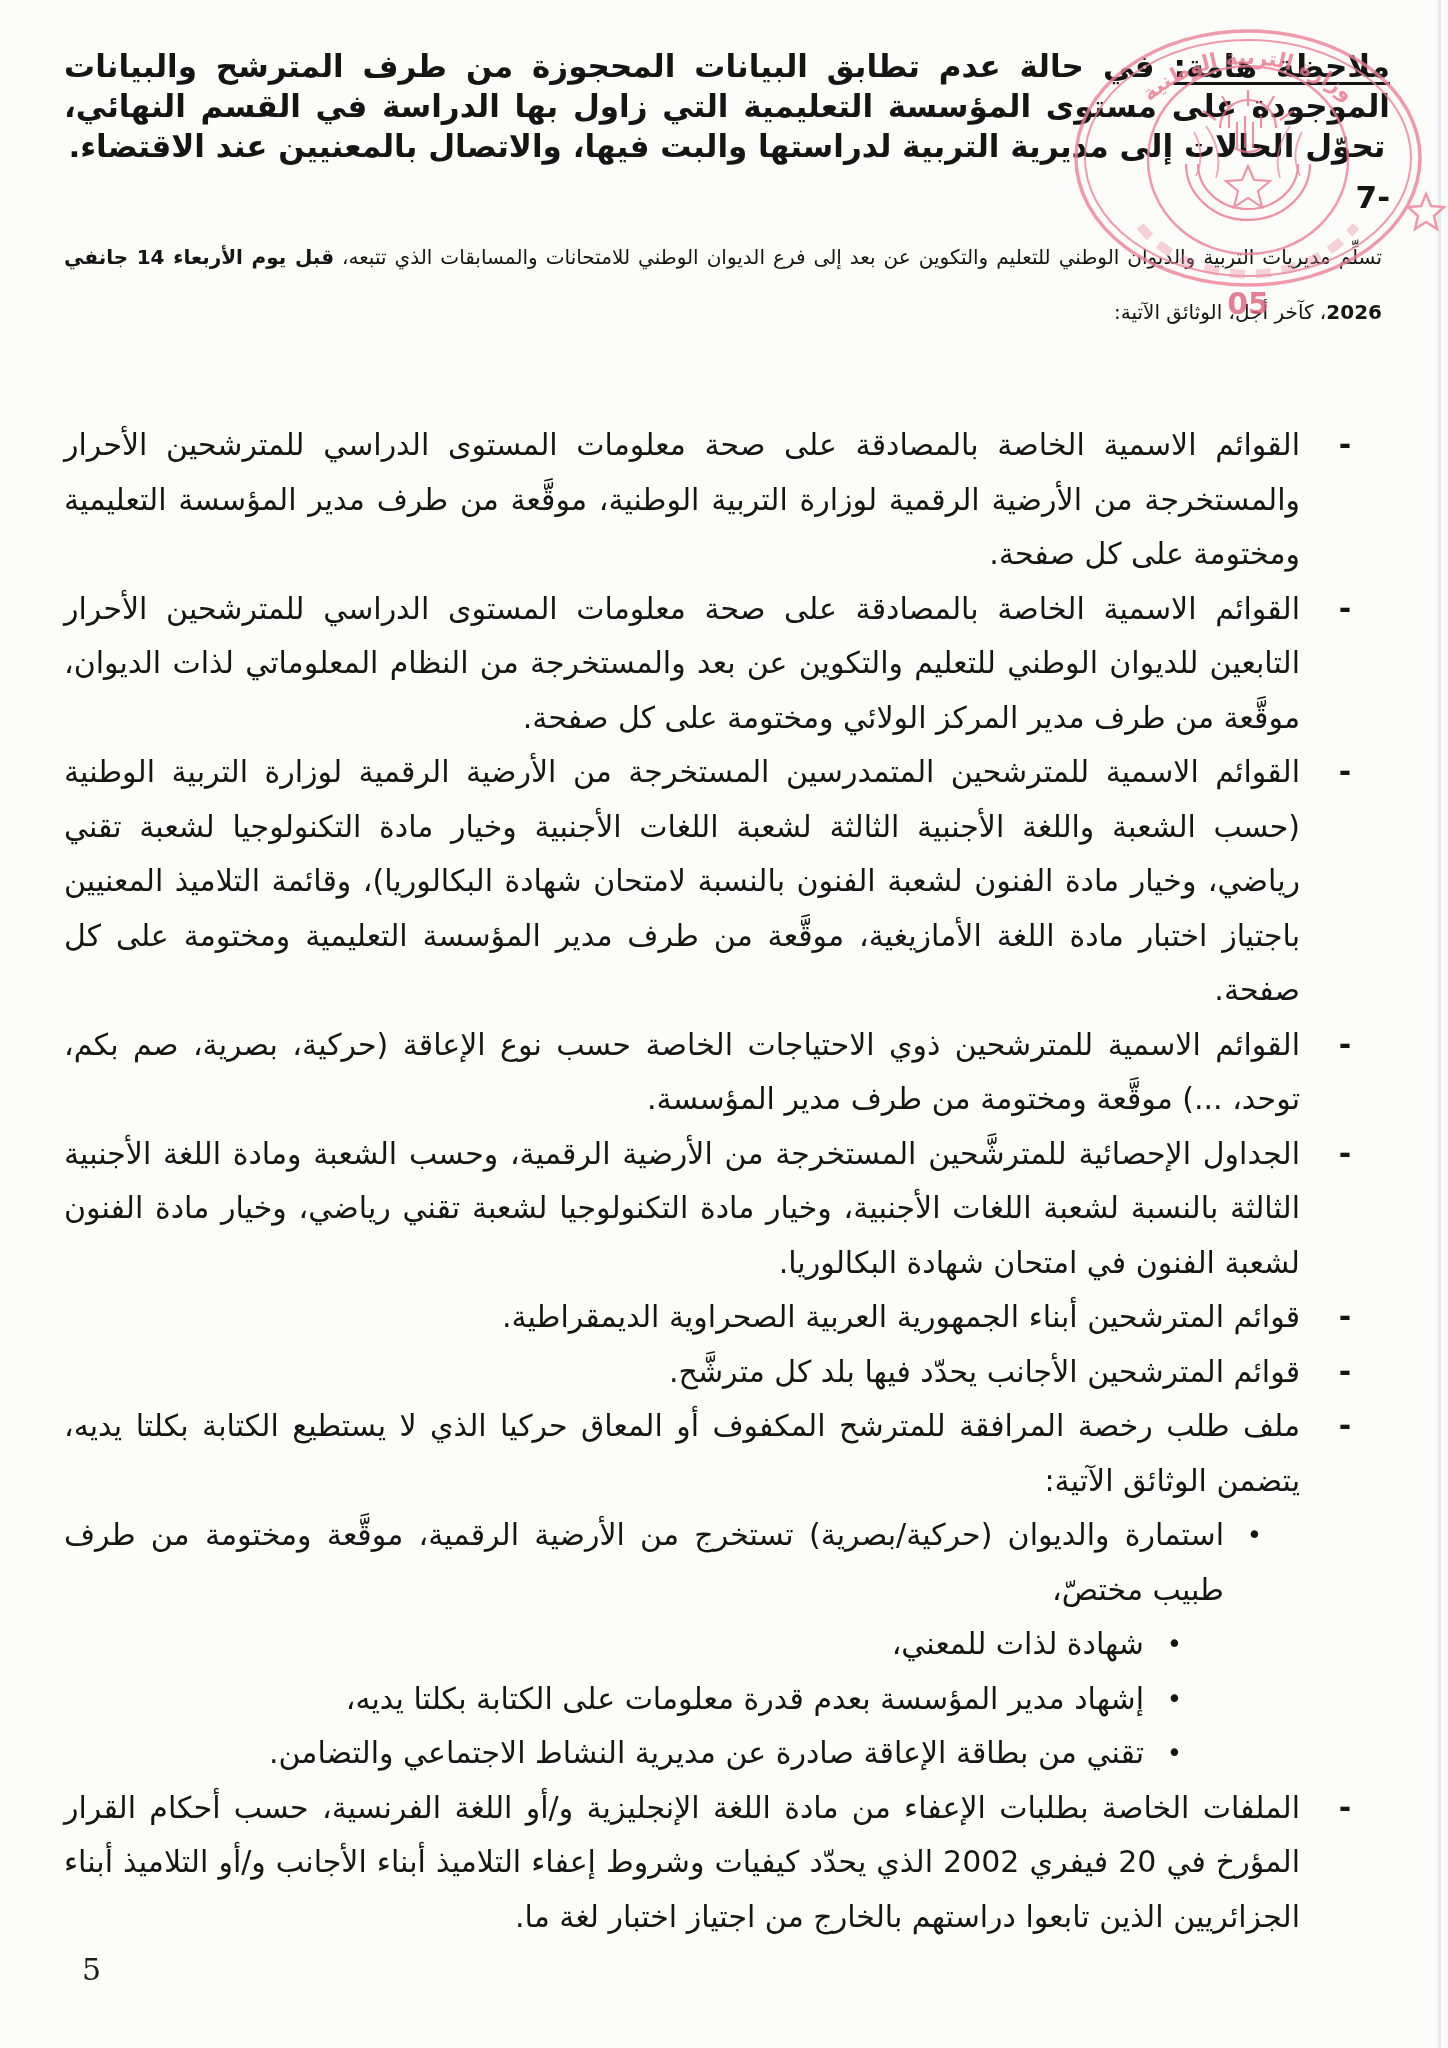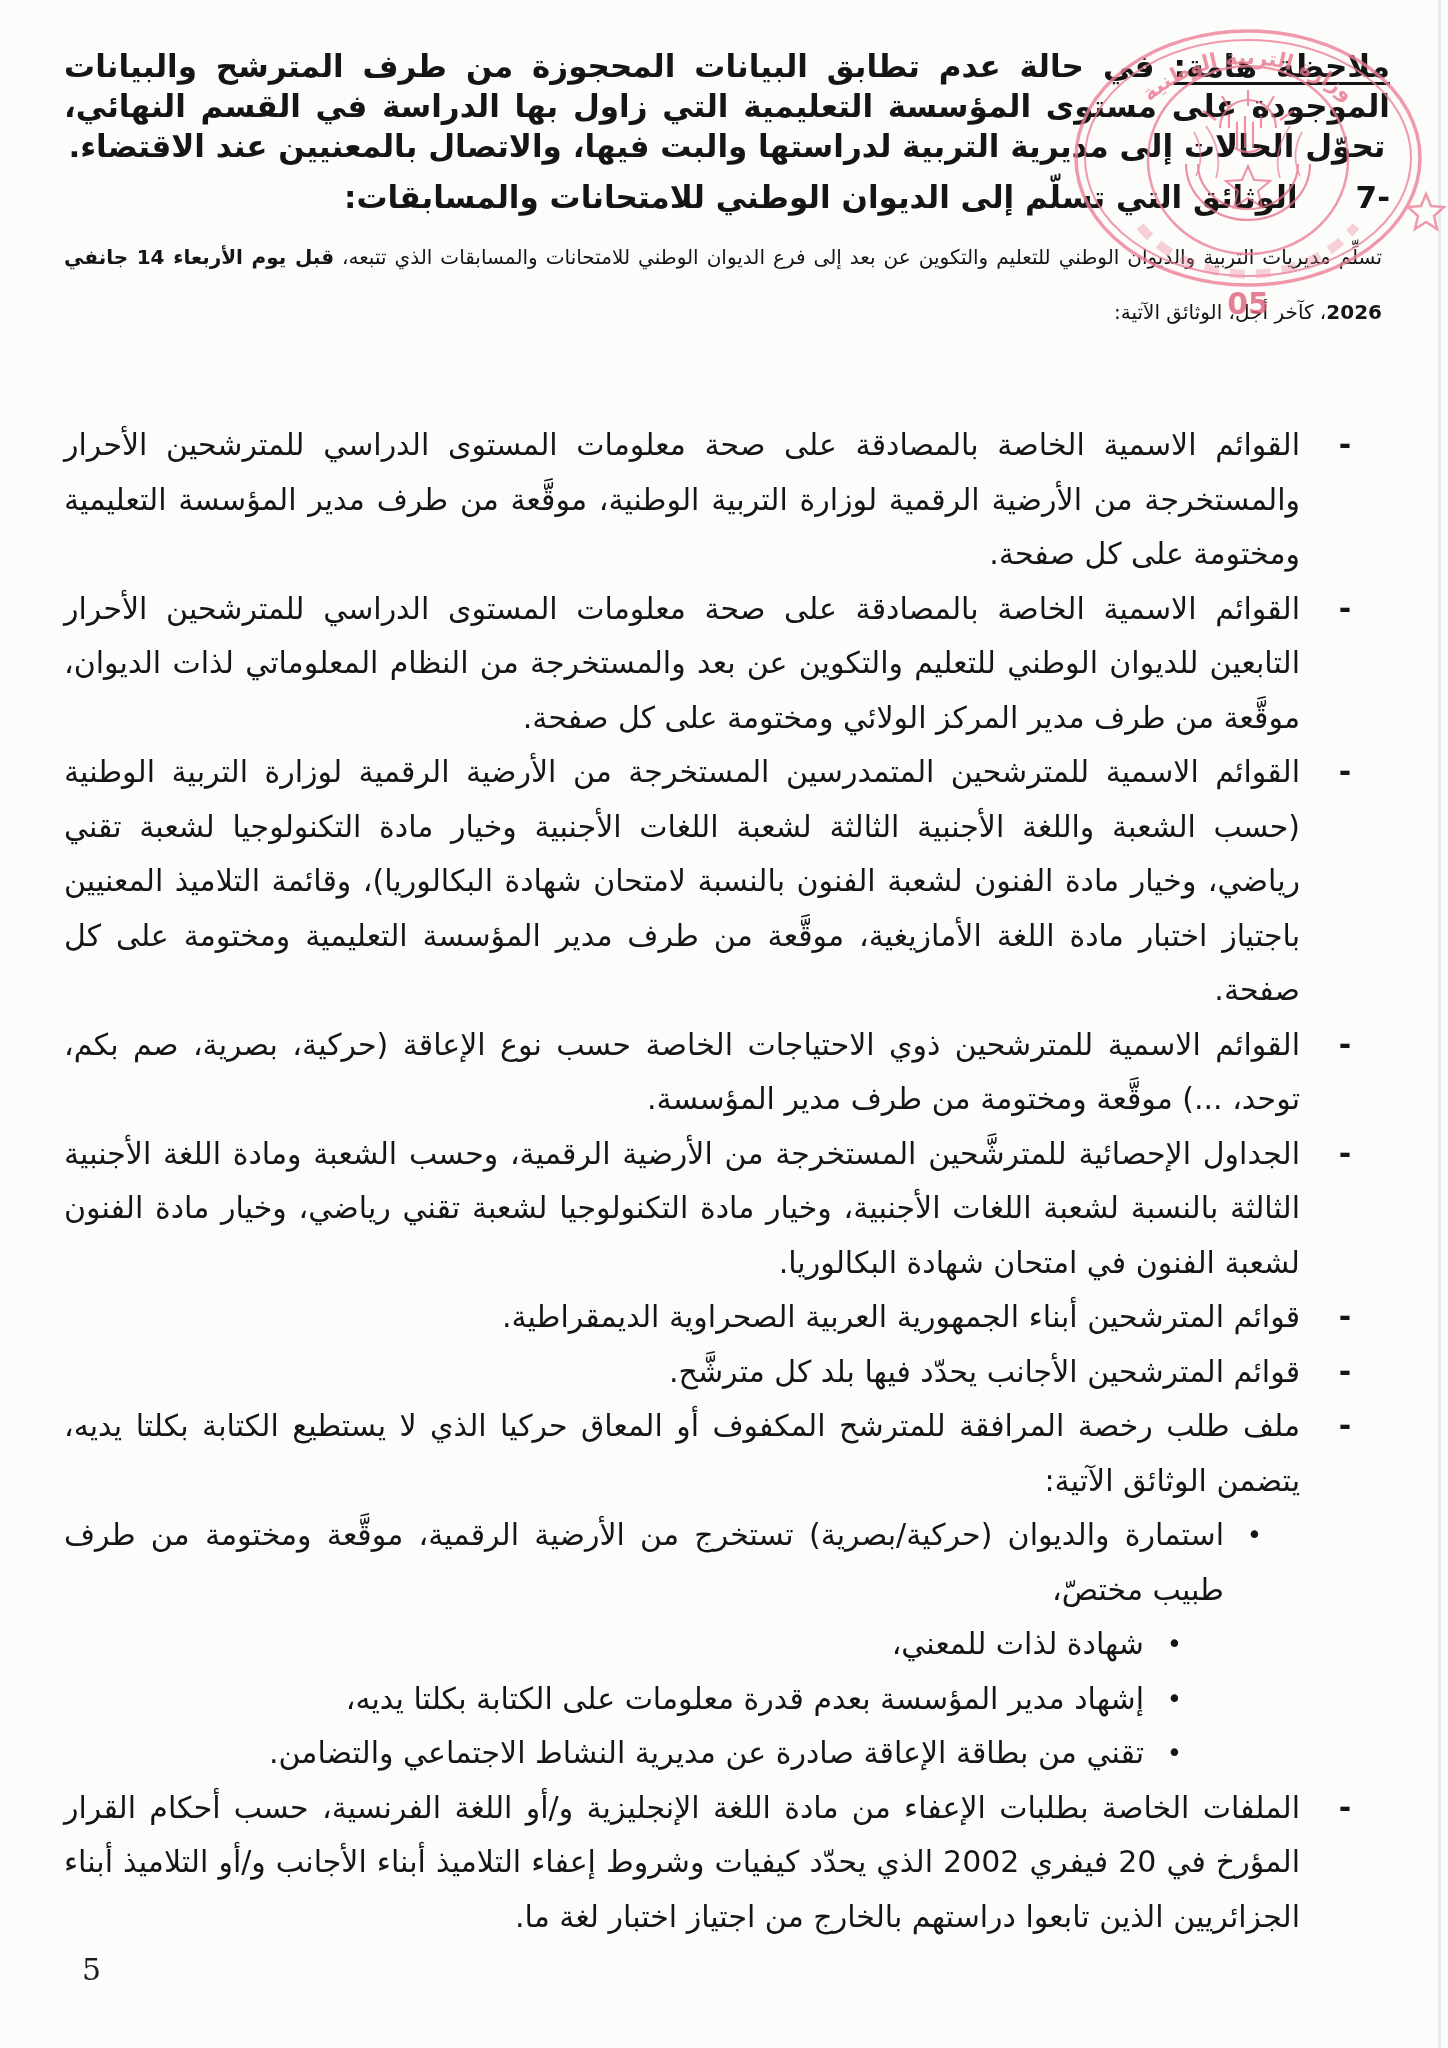--- a/index.html
+++ b/index.html
@@ -162,21 +162,20 @@
 
     <path d="M382 180 l5 12 13 1 -10 9 3 13 -11 -7 -11 7 3 -13 -10 -9 13 -1 z" fill="none" stroke="#ec8196" stroke-width="2.5"></path>
   </svg>
 
   <div class="content">
 
     <p class="note"><span class="note-label">ملاحظة هامة:</span><span> في حالة عدم تطابق البيانات المحجوزة من طرف المترشح والبيانات الموجودة على مستوى المؤسسة التعليمية التي زاول بها الدراسة في القسم النهائي، تحوّل الحالات إلى مديرية التربية لدراستها والبت فيها، والاتصال بالمعنيين عند الاقتضاء.</span></p>
 
     <div class="section-heading">
       <span class="sec-num">7-</span>
-      <span class="sec-title">الوثائق التي تسلّم إلى الديوان الوطني للامتحانات والمسابقات:</span>
     </div>
 
     <p class="intro"><span>تسلِّم مديريات التربية والديوان الوطني للتعليم والتكوين عن بعد إلى فرع الديوان الوطني للامتحانات والمسابقات الذي تتبعه، </span><b>قبل يوم الأربعاء 14 جانفي 2026</b><span>، كآخر أجل، الوثائق الآتية:</span></p>
 
     <div class="doc-list">
 
       <div class="li">
         <span class="marker">-</span>
         <div class="li-text">القوائم الاسمية الخاصة بالمصادقة على صحة معلومات المستوى الدراسي للمترشحين الأحرار والمستخرجة من الأرضية الرقمية لوزارة التربية الوطنية، موقَّعة من طرف مدير المؤسسة التعليمية ومختومة على كل صفحة.</div>
       </div>

